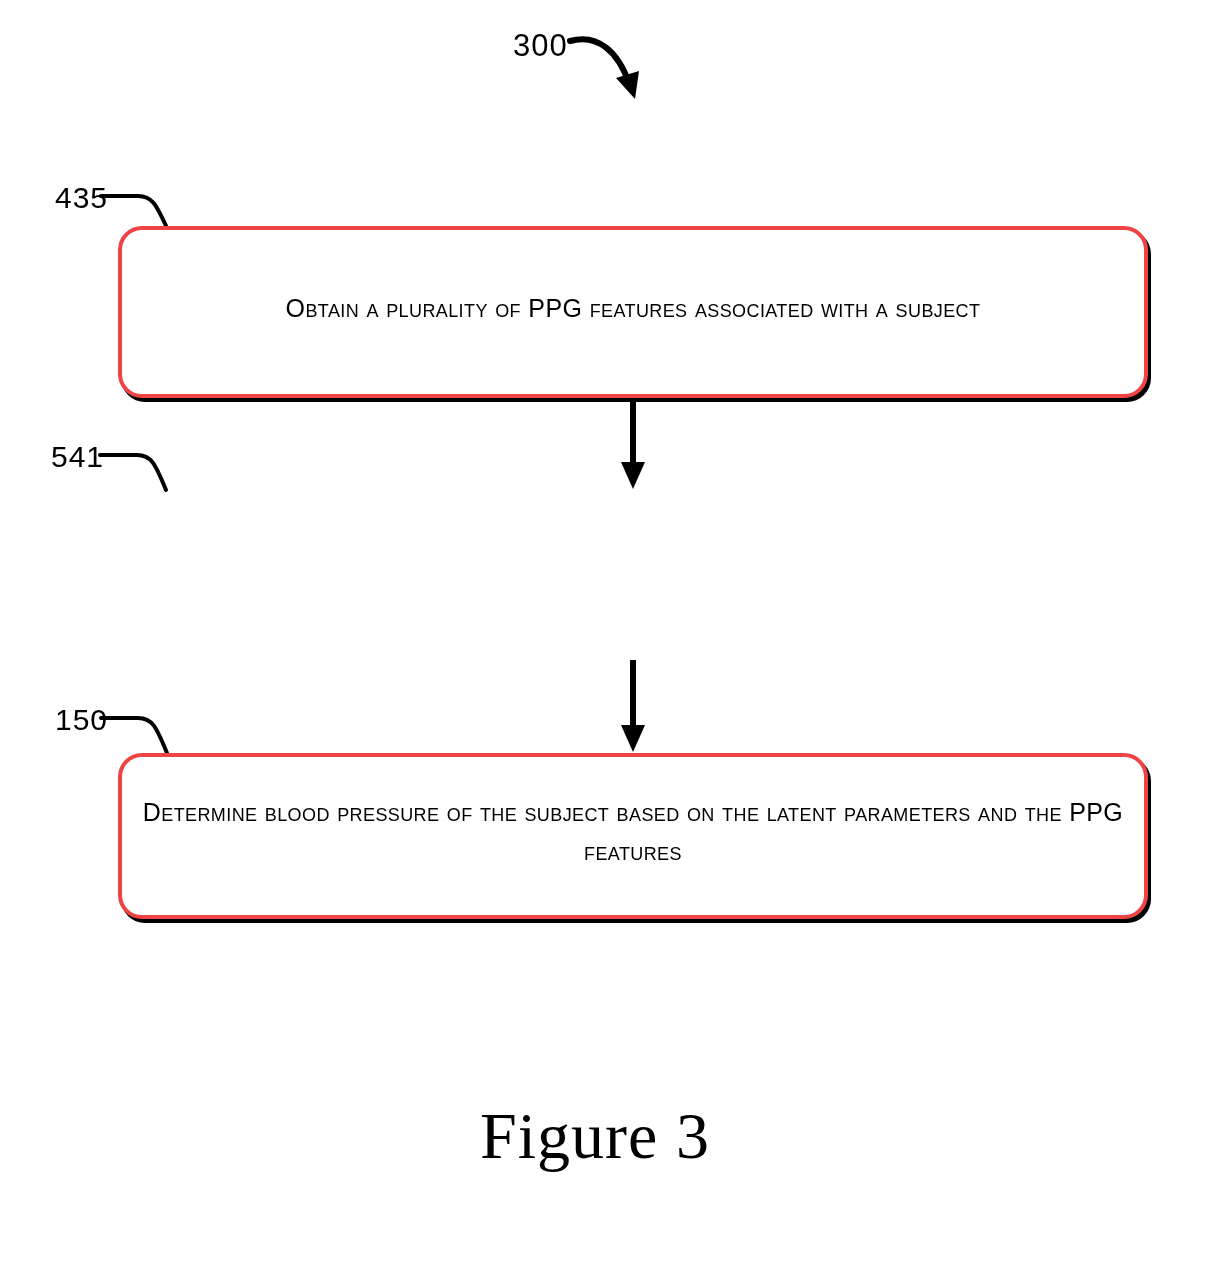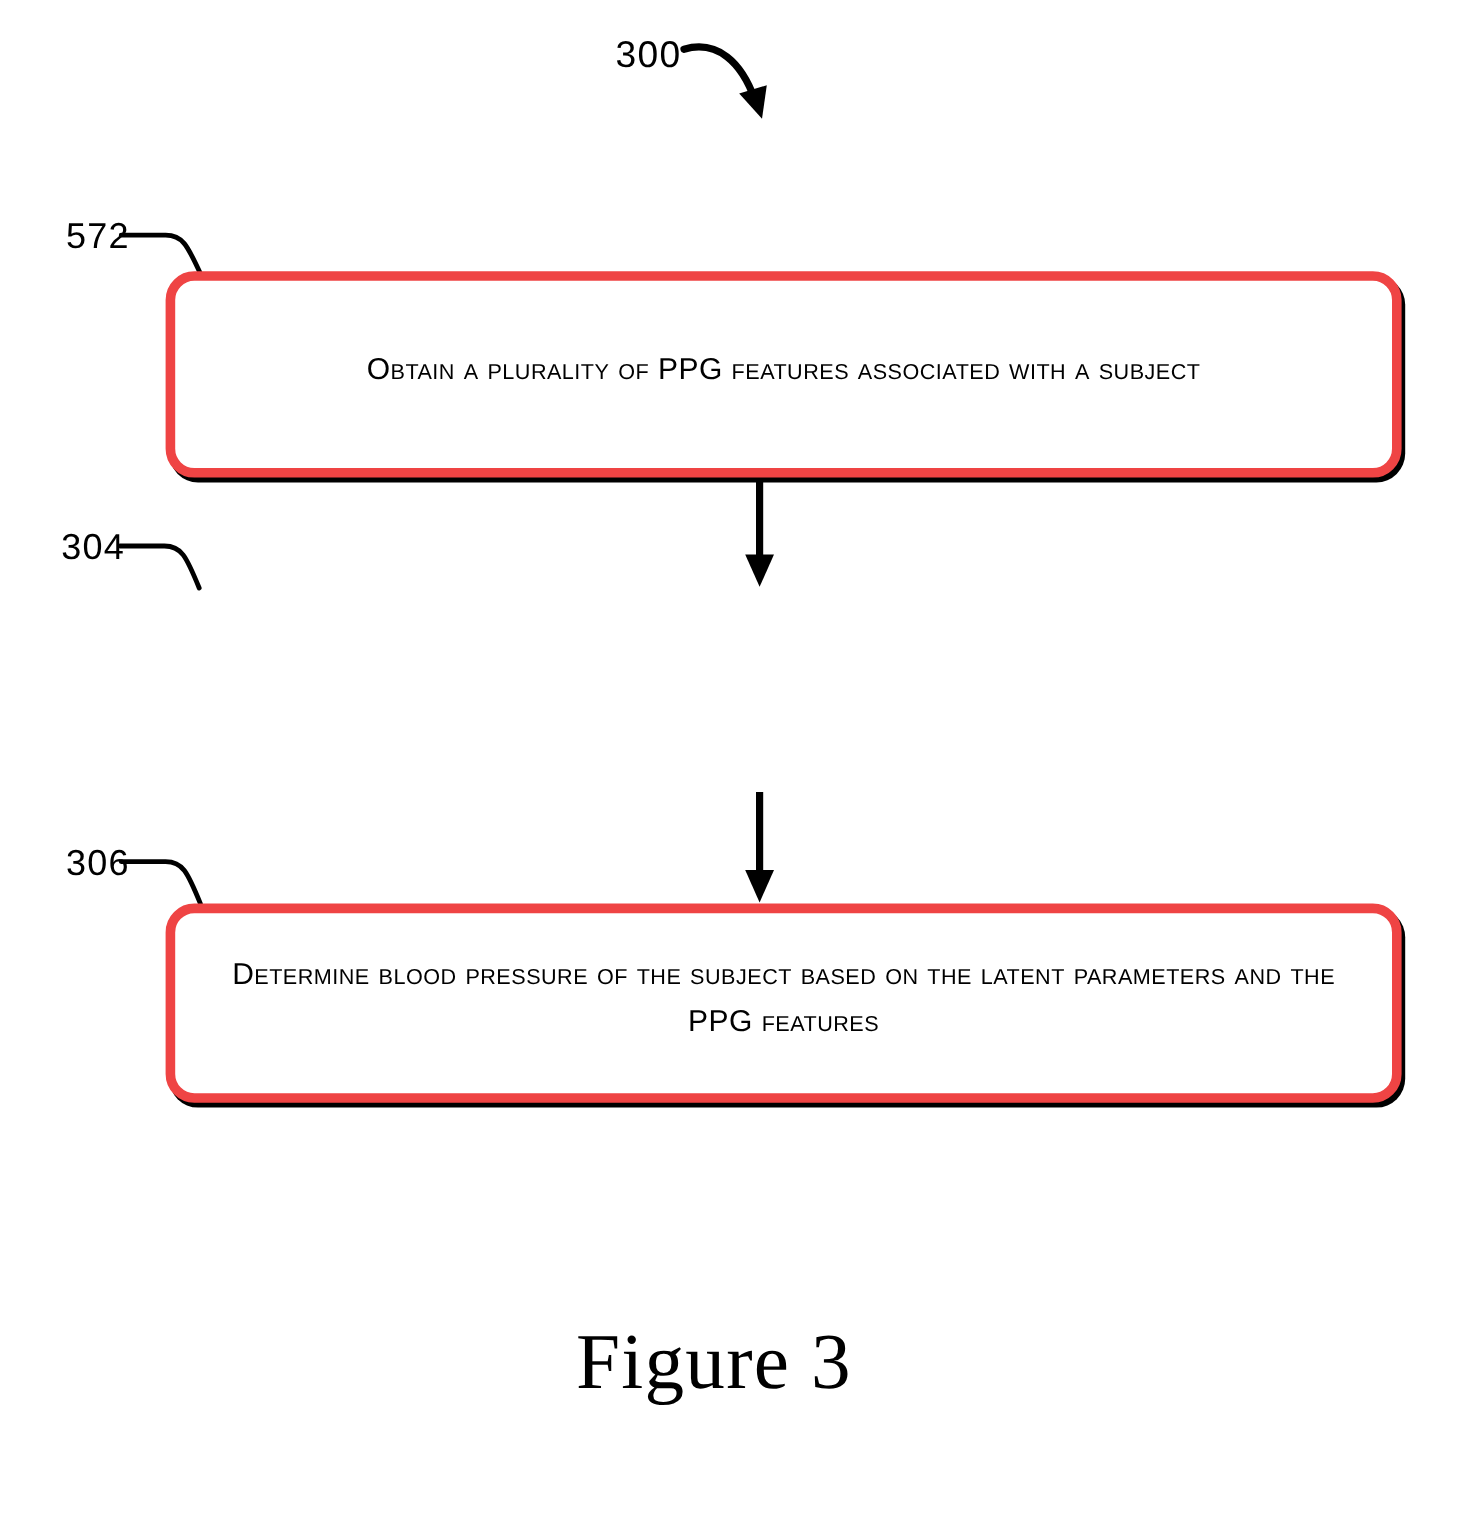--- a/index.html
+++ b/index.html
@@ -37,34 +37,33 @@
     letter-spacing: 1px;
   }
   .ref-302 { left: 55px;  top: 181px; }
   .ref-304 { left: 51px;  top: 440px; }
   .ref-306 { left: 55px;  top: 703px; }
   .flow-box {
     position: absolute;
     left: 118px;
     width: 1030px;
     box-sizing: border-box;
-    border: 8px solid #ef4444;
+    border: 4px solid #ef4444;
     border-radius: 24px;
     background: #ffffff;
     box-shadow: 3px 4px 0 0 #000000;
     display: flex;
     align-items: center;
     justify-content: center;
     text-align: center;
     padding: 6px 18px 14px 18px;
     font-size: 25px;
     font-variant: small-caps;
     letter-spacing: 0.4px;
     line-height: 1.55;
-    margin-left: 20px;
   }
   .box-302 { top: 226px; height: 172px; }
   .box-304 { top: 490px; height: 168px; }
   .box-306 { top: 753px; height: 166px; }
   .caption {
     position: absolute;
     left: 0;
     top: 1098px;
     width: 1190px;
     text-align: center;
@@ -97,23 +96,23 @@
     </g>
 
     <g>
       <line x1="633" y1="660" x2="633" y2="733" stroke="#000" stroke-width="6"></line>
       <polygon points="633,752 621,725 645,725" fill="#000"></polygon>
     </g>
   </svg>
 
   <div class="fig-ref">300</div>
 
-  <div class="step-ref ref-302">572</div>
+  <div class="step-ref ref-302">435</div>
   <div class="flow-box box-302">Obtain a plurality of PPG features associated with a subject</div>
 
-  <div class="step-ref ref-304">304</div>
+  <div class="step-ref ref-304">541</div>
 
-  <div class="step-ref ref-306">306</div>
+  <div class="step-ref ref-306">150</div>
   <div class="flow-box box-306">Determine blood pressure of the subject based on the latent parameters and the PPG features</div>
 
   <div class="caption">Figure 3</div>
 
 </div>
 
 </body></html>

